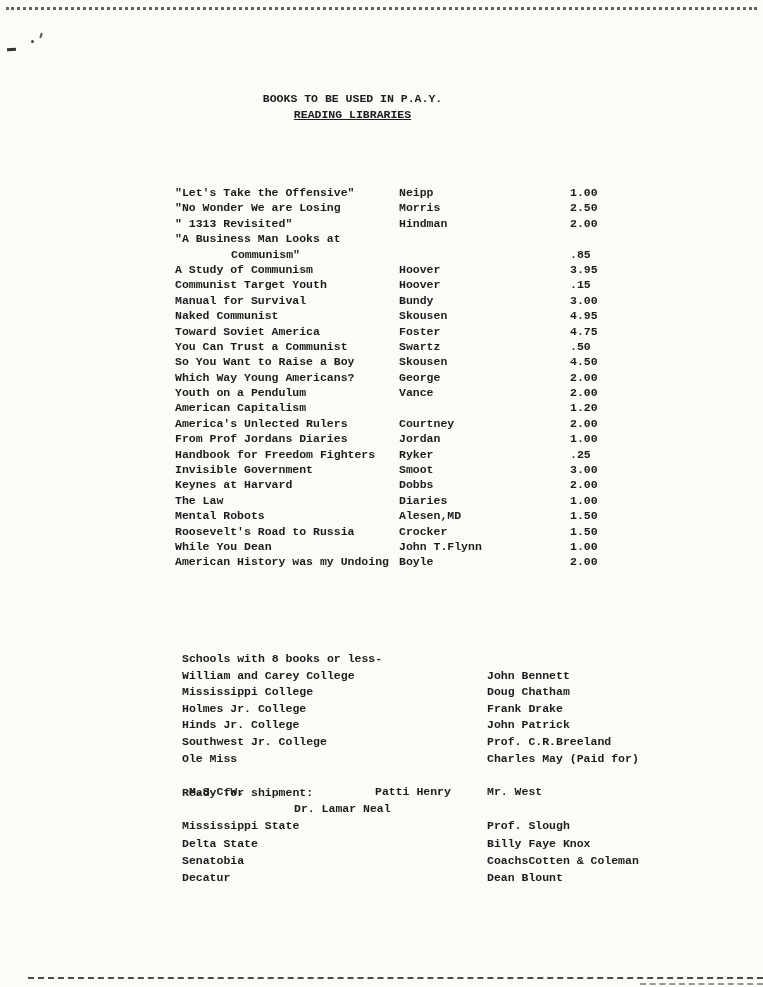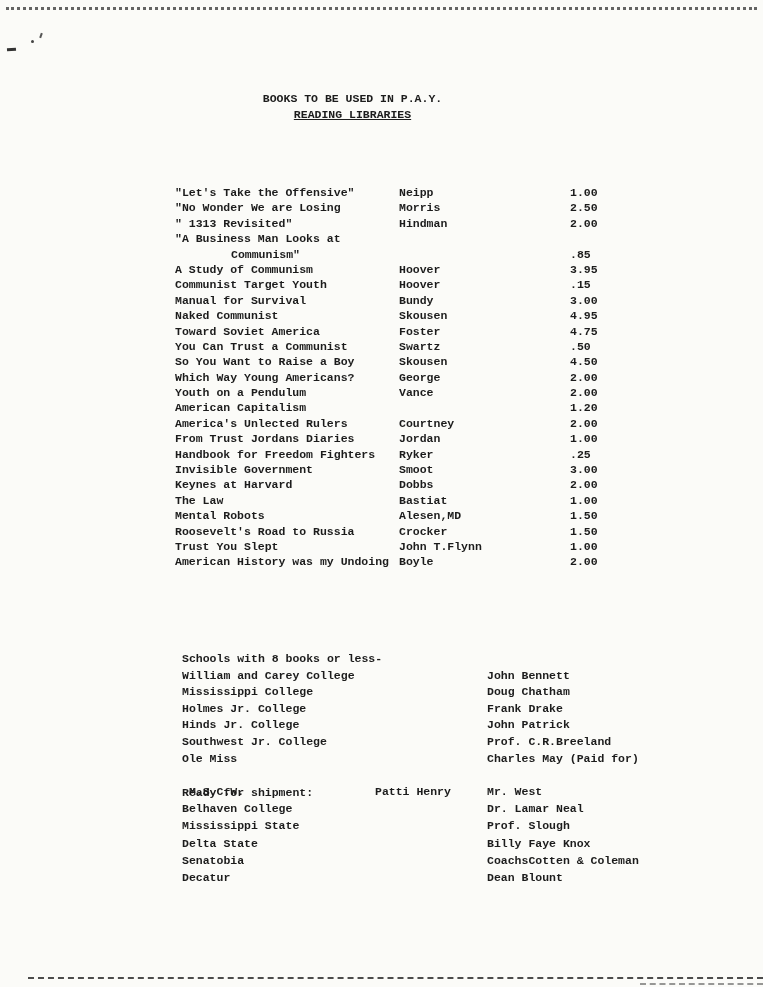--- a/index.html
+++ b/index.html
@@ -98,48 +98,48 @@
       <div class="row"><span class="bt">Communist Target Youth</span><span class="ba">Hoover</span><span class="bp">.15</span></div>
       <div class="row"><span class="bt">Manual for Survival</span><span class="ba">Bundy</span><span class="bp">3.00</span></div>
       <div class="row"><span class="bt">Naked Communist</span><span class="ba">Skousen</span><span class="bp">4.95</span></div>
       <div class="row"><span class="bt">Toward Soviet America</span><span class="ba">Foster</span><span class="bp">4.75</span></div>
       <div class="row"><span class="bt">You Can Trust a Communist</span><span class="ba">Swartz</span><span class="bp">.50</span></div>
       <div class="row"><span class="bt">So You Want to Raise a Boy</span><span class="ba">Skousen</span><span class="bp">4.50</span></div>
       <div class="row"><span class="bt">Which Way Young Americans?</span><span class="ba">George</span><span class="bp">2.00</span></div>
       <div class="row"><span class="bt">Youth on a Pendulum</span><span class="ba">Vance</span><span class="bp">2.00</span></div>
       <div class="row"><span class="bt">American Capitalism</span><span class="ba"></span><span class="bp">1.20</span></div>
       <div class="row"><span class="bt">America's Unlected Rulers</span><span class="ba">Courtney</span><span class="bp">2.00</span></div>
-      <div class="row"><span class="bt">From Trust Jordans Diaries</span><span class="ba">Jordan</span><span class="bp">1.00</span></div>
+      <div class="row"><span class="bt">From Prof Jordans Diaries</span><span class="ba">Jordan</span><span class="bp">1.00</span></div>
       <div class="row"><span class="bt">Handbook for Freedom Fighters</span><span class="ba">Ryker</span><span class="bp">.25</span></div>
       <div class="row"><span class="bt">Invisible Government</span><span class="ba">Smoot</span><span class="bp">3.00</span></div>
       <div class="row"><span class="bt">Keynes at Harvard</span><span class="ba">Dobbs</span><span class="bp">2.00</span></div>
-      <div class="row"><span class="bt">The Law</span><span class="ba">Bastiat</span><span class="bp">1.00</span></div>
+      <div class="row"><span class="bt">The Law</span><span class="ba">Diaries</span><span class="bp">1.00</span></div>
       <div class="row"><span class="bt">Mental Robots</span><span class="ba">Alesen,MD</span><span class="bp">1.50</span></div>
       <div class="row"><span class="bt">Roosevelt's Road to Russia</span><span class="ba">Crocker</span><span class="bp">1.50</span></div>
-      <div class="row"><span class="bt">Trust You Slept</span><span class="ba">John T.Flynn</span><span class="bp">1.00</span></div>
+      <div class="row"><span class="bt">While You Dean</span><span class="ba">John T.Flynn</span><span class="bp">1.00</span></div>
       <div class="row"><span class="bt">American History was my Undoing</span><span class="ba">Boyle</span><span class="bp">2.00</span></div>
     </div>
 
   <div class="schools">
     <div class="s-heading">Schools with 8 books or less-</div>
     <div id="schools-rows">
         <div class="s-row"><span class="s-school">William and Carey College</span><span class="s-person">John Bennett</span></div>
         <div class="s-row"><span class="s-school">Mississippi College</span><span class="s-person">Doug Chatham</span></div>
         <div class="s-row"><span class="s-school">Holmes Jr. College</span><span class="s-person">Frank Drake</span></div>
         <div class="s-row"><span class="s-school">Hinds Jr. College</span><span class="s-person">John Patrick</span></div>
         <div class="s-row"><span class="s-school">Southwest Jr. College</span><span class="s-person">Prof. C.R.Breeland</span></div>
         <div class="s-row"><span class="s-school">Ole Miss</span><span class="s-person">Charles May (Paid for)</span></div>
       </div>
   </div>
 
   <div class="ship-heading">Ready for shipment:</div>
 
   <div class="shipment">
       <div class="p-row"><span class="p-school"> M.S.C.W.</span><span class="p-mid">Patti Henry</span><span class="p-person">Mr. West</span></div>
-      <div class="p-row"><span class="p-school">Belhaven College</span><span class="p-mid"></span><span class="p-person">Dr. Lamar Neal</span></div>
+      <div class="p-row"><span class="p-mid"></span><span class="p-person">Dr. Lamar Neal</span></div>
       <div class="p-row"><span class="p-school">Mississippi State</span><span class="p-mid"></span><span class="p-person">Prof. Slough</span></div>
       <div class="p-row"><span class="p-school">Delta State</span><span class="p-mid"></span><span class="p-person">Billy Faye Knox</span></div>
       <div class="p-row"><span class="p-school">Senatobia</span><span class="p-mid"></span><span class="p-person">CoachsCotten &amp; Coleman</span></div>
       <div class="p-row"><span class="p-school">Decatur</span><span class="p-mid"></span><span class="p-person">Dean Blount</span></div>
     </div>
 
   <div class="bottom-dashes"></div>
   <div class="bottom-dashes-2"></div>
 
 </div>

